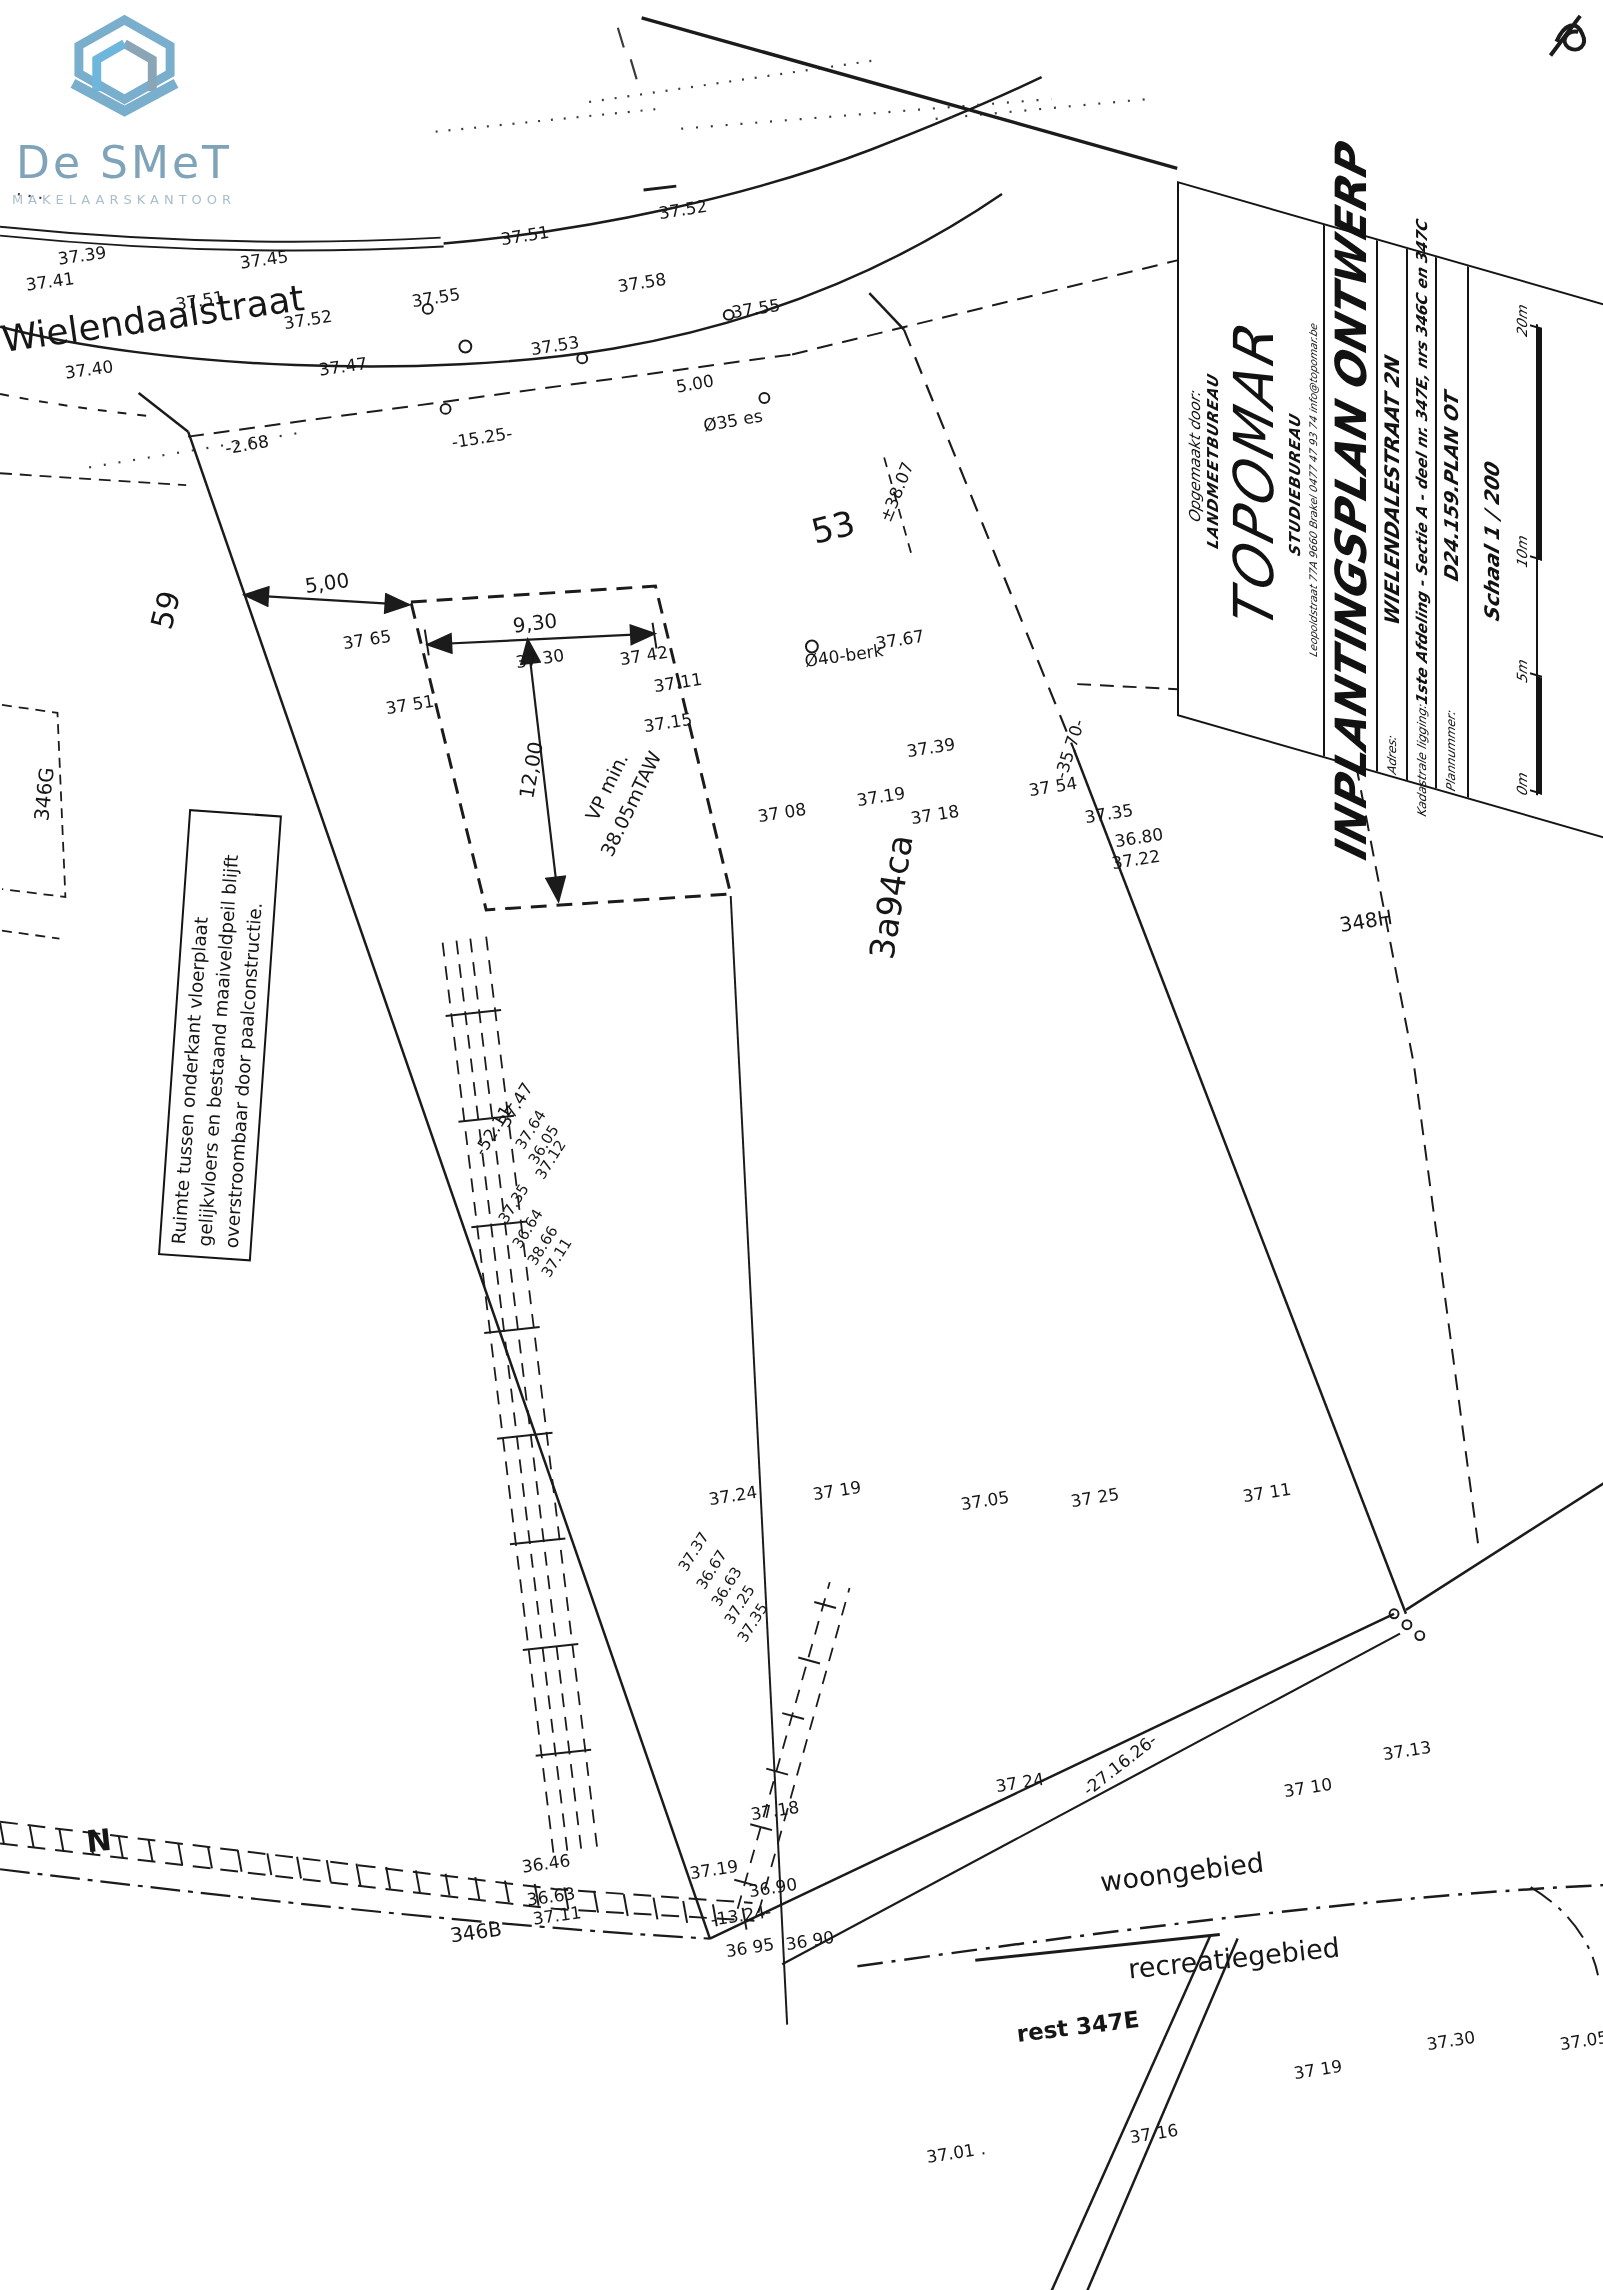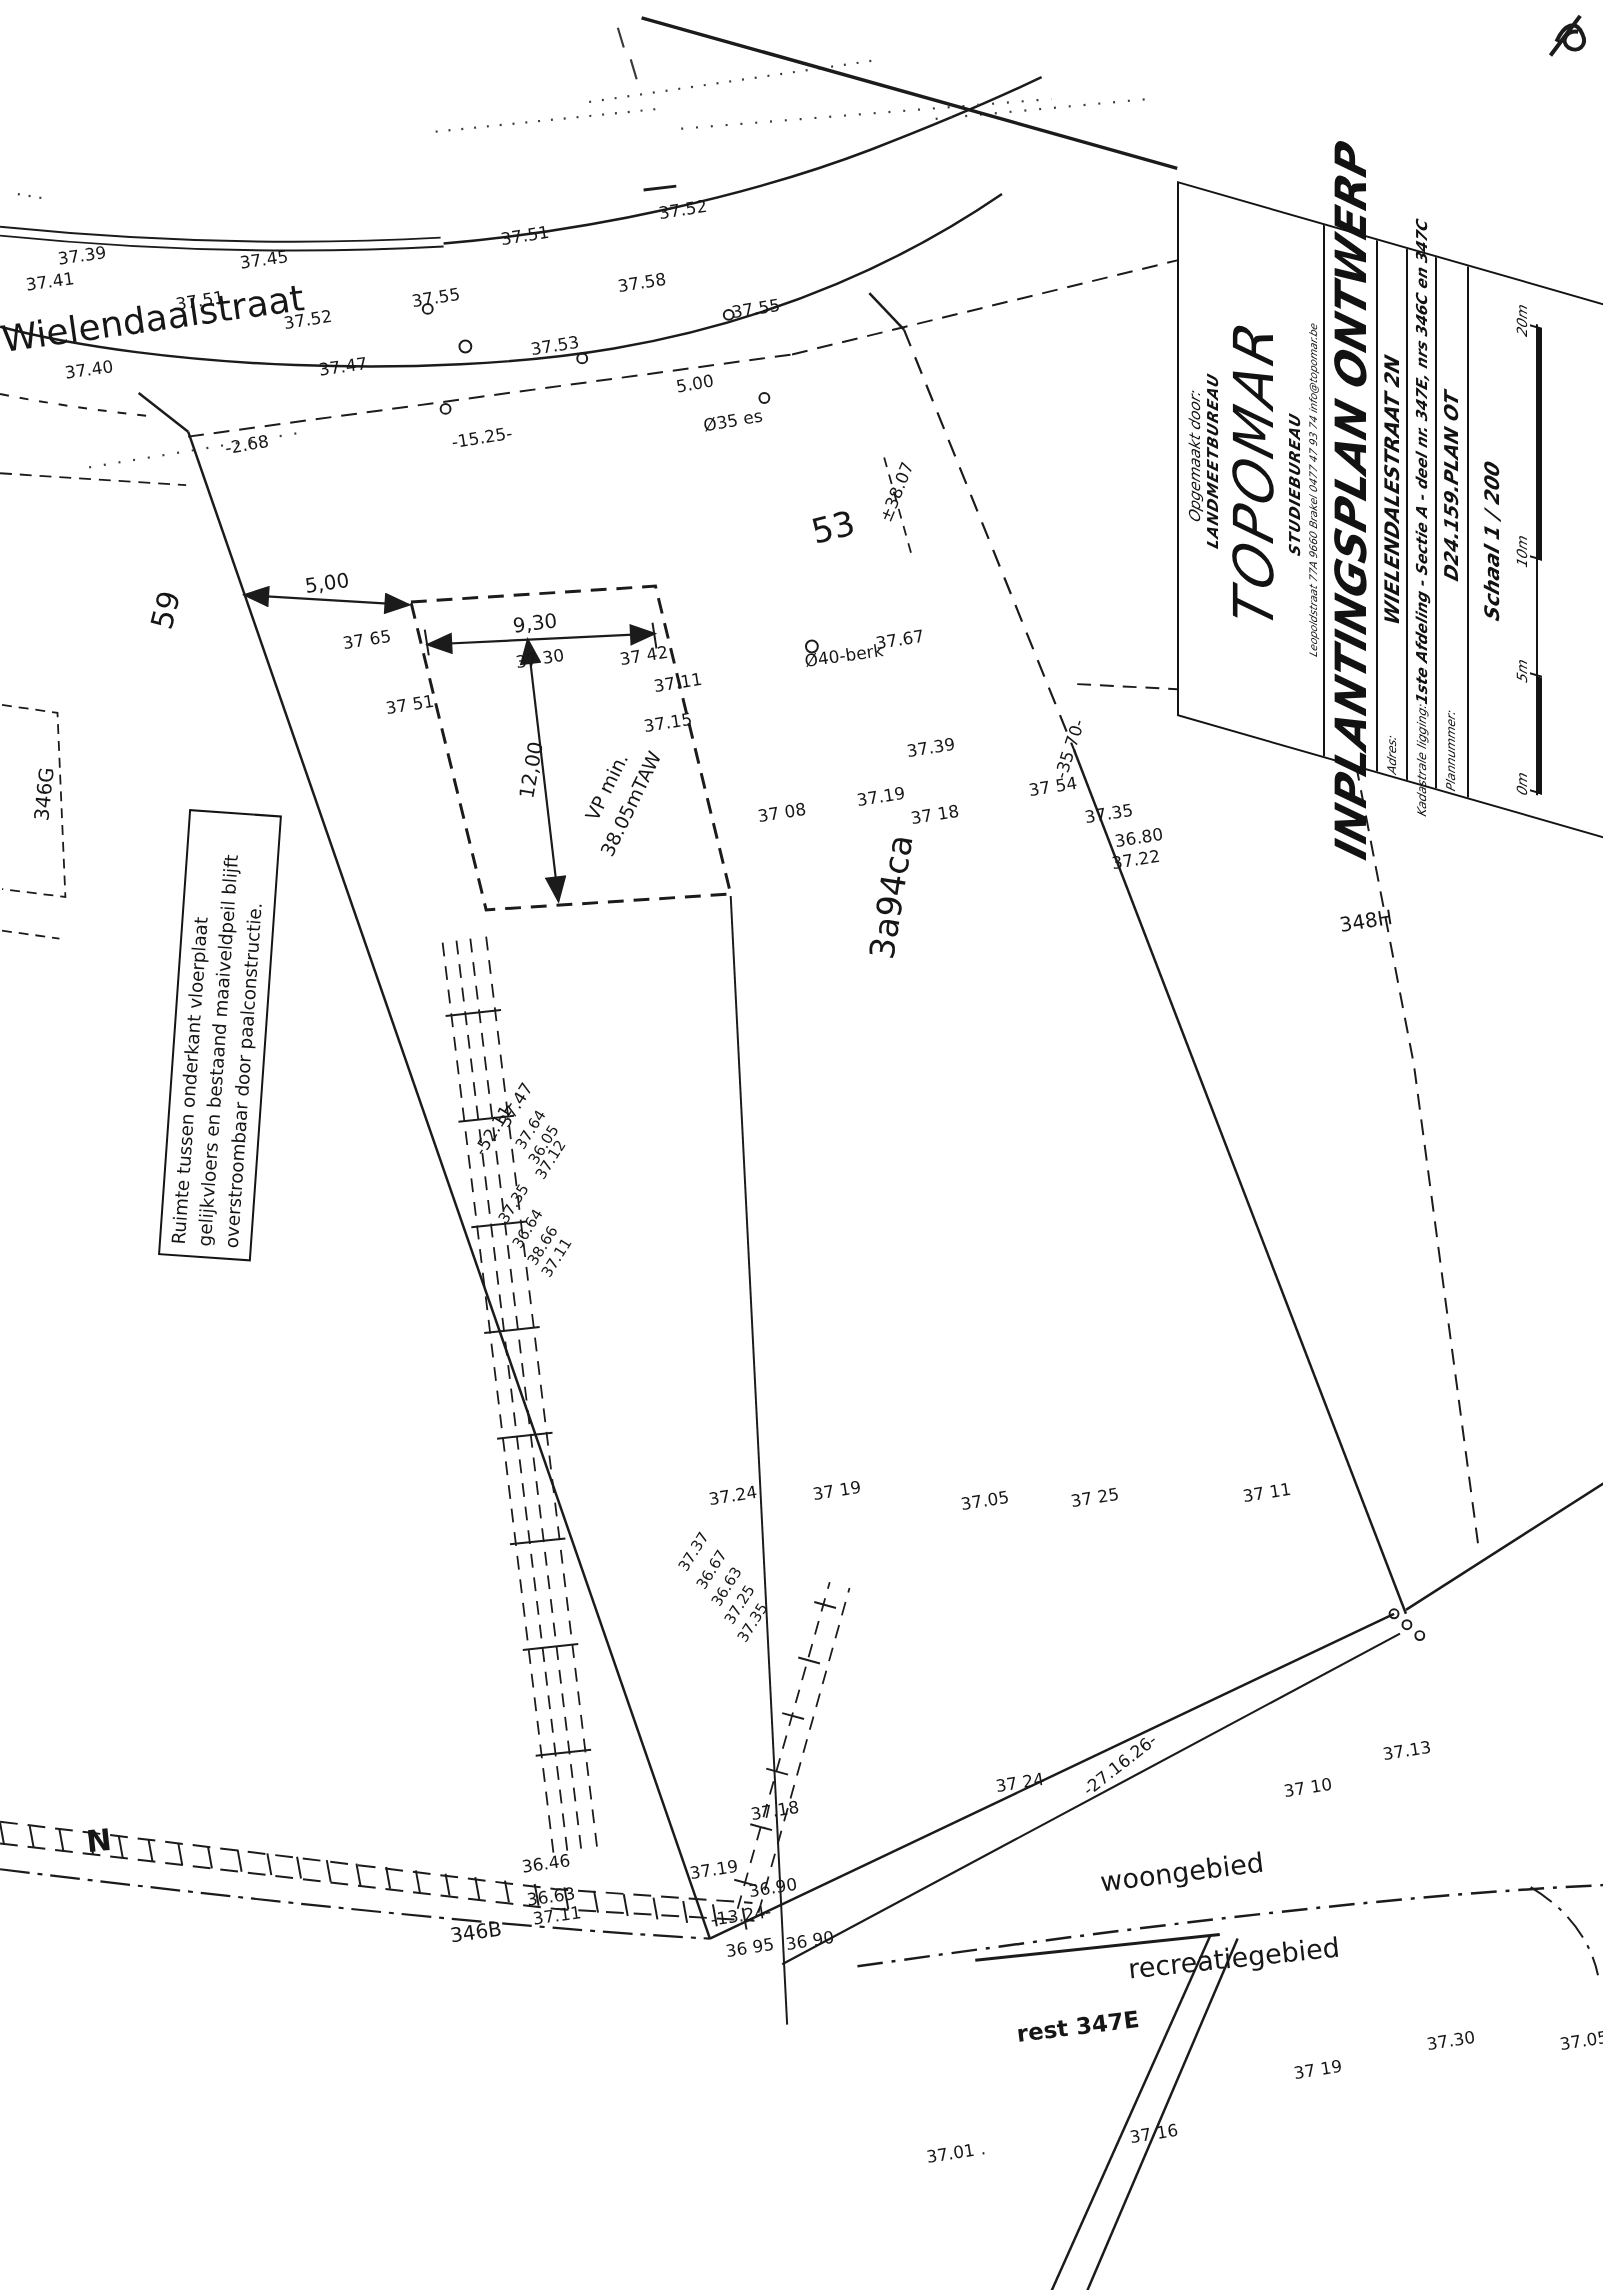--- a/index.html
+++ b/index.html
@@ -264,20 +264,30 @@
       <span class="map-label" style="left: 1182px; top: 1872px; font-size: 27px; transform: translate(-50%, -50%) rotate(-7deg);">woongebied</span>
       <span class="map-label" style="left: 1234px; top: 1958px; font-size: 27px; transform: translate(-50%, -50%) rotate(-6deg);">recreatiegebied</span>
       <span class="map-label bold" style="left: 1078px; top: 2027px; font-size: 23px; transform: translate(-50%, -50%) rotate(-7deg);">rest 347E</span>
       <span class="map-label" style="left: 1318px; top: 2070px; font-size: 17px; transform: translate(-50%, -50%) rotate(-9deg);">37 19</span>
       <span class="map-label" style="left: 1451px; top: 2041px; font-size: 17px; transform: translate(-50%, -50%) rotate(-9deg);">37.30</span>
       <span class="map-label" style="left: 1584px; top: 2041px; font-size: 17px; transform: translate(-50%, -50%) rotate(-9deg);">37.05</span>
       <span class="map-label" style="left: 1154px; top: 2134px; font-size: 17px; transform: translate(-50%, -50%) rotate(-9deg);">37 16</span>
       <span class="map-label" style="left: 956px; top: 2153px; font-size: 17px; transform: translate(-50%, -50%) rotate(-9deg);">37.01 .</span>
     </div>
 
+  <div id="logo">
+    <svg width="119" height="117" viewBox="0 0 120 118" style="position:relative;display:inline-block;">
+      <path d="M60,6 L106,32 L106,60 L60,86 L14,60 L14,32 Z" fill="none" stroke="#79aecd" stroke-width="9"></path>
+      <path d="M60,30 L88,46 L88,78" fill="none" stroke="#8aa5b6" stroke-width="9"></path>
+      <path d="M60,30 L32,46 L32,78" fill="none" stroke="#6fb6dc" stroke-width="9"></path>
+      <path d="M8,70 L60,98 L112,70" fill="none" stroke="#79aecd" stroke-width="10"></path>
+    </svg>
+    <span class="word">De SMeT</span>
+    <span class="sub">MAKELAARSKANTOOR</span>
+  </div>
 
   <div id="notebox">
     <span>Ruimte tussen onderkant vloerplaat</span>
     <span>gelijkvloers en bestaand maaiveldpeil blijft</span>
     <span>overstroombaar door paalconstructie.</span>
   </div>
 
   <div id="titleblock">
     <div class="tb-div" style="left:144px;"></div>
     <div class="tb-div" style="left:197px;"></div>

